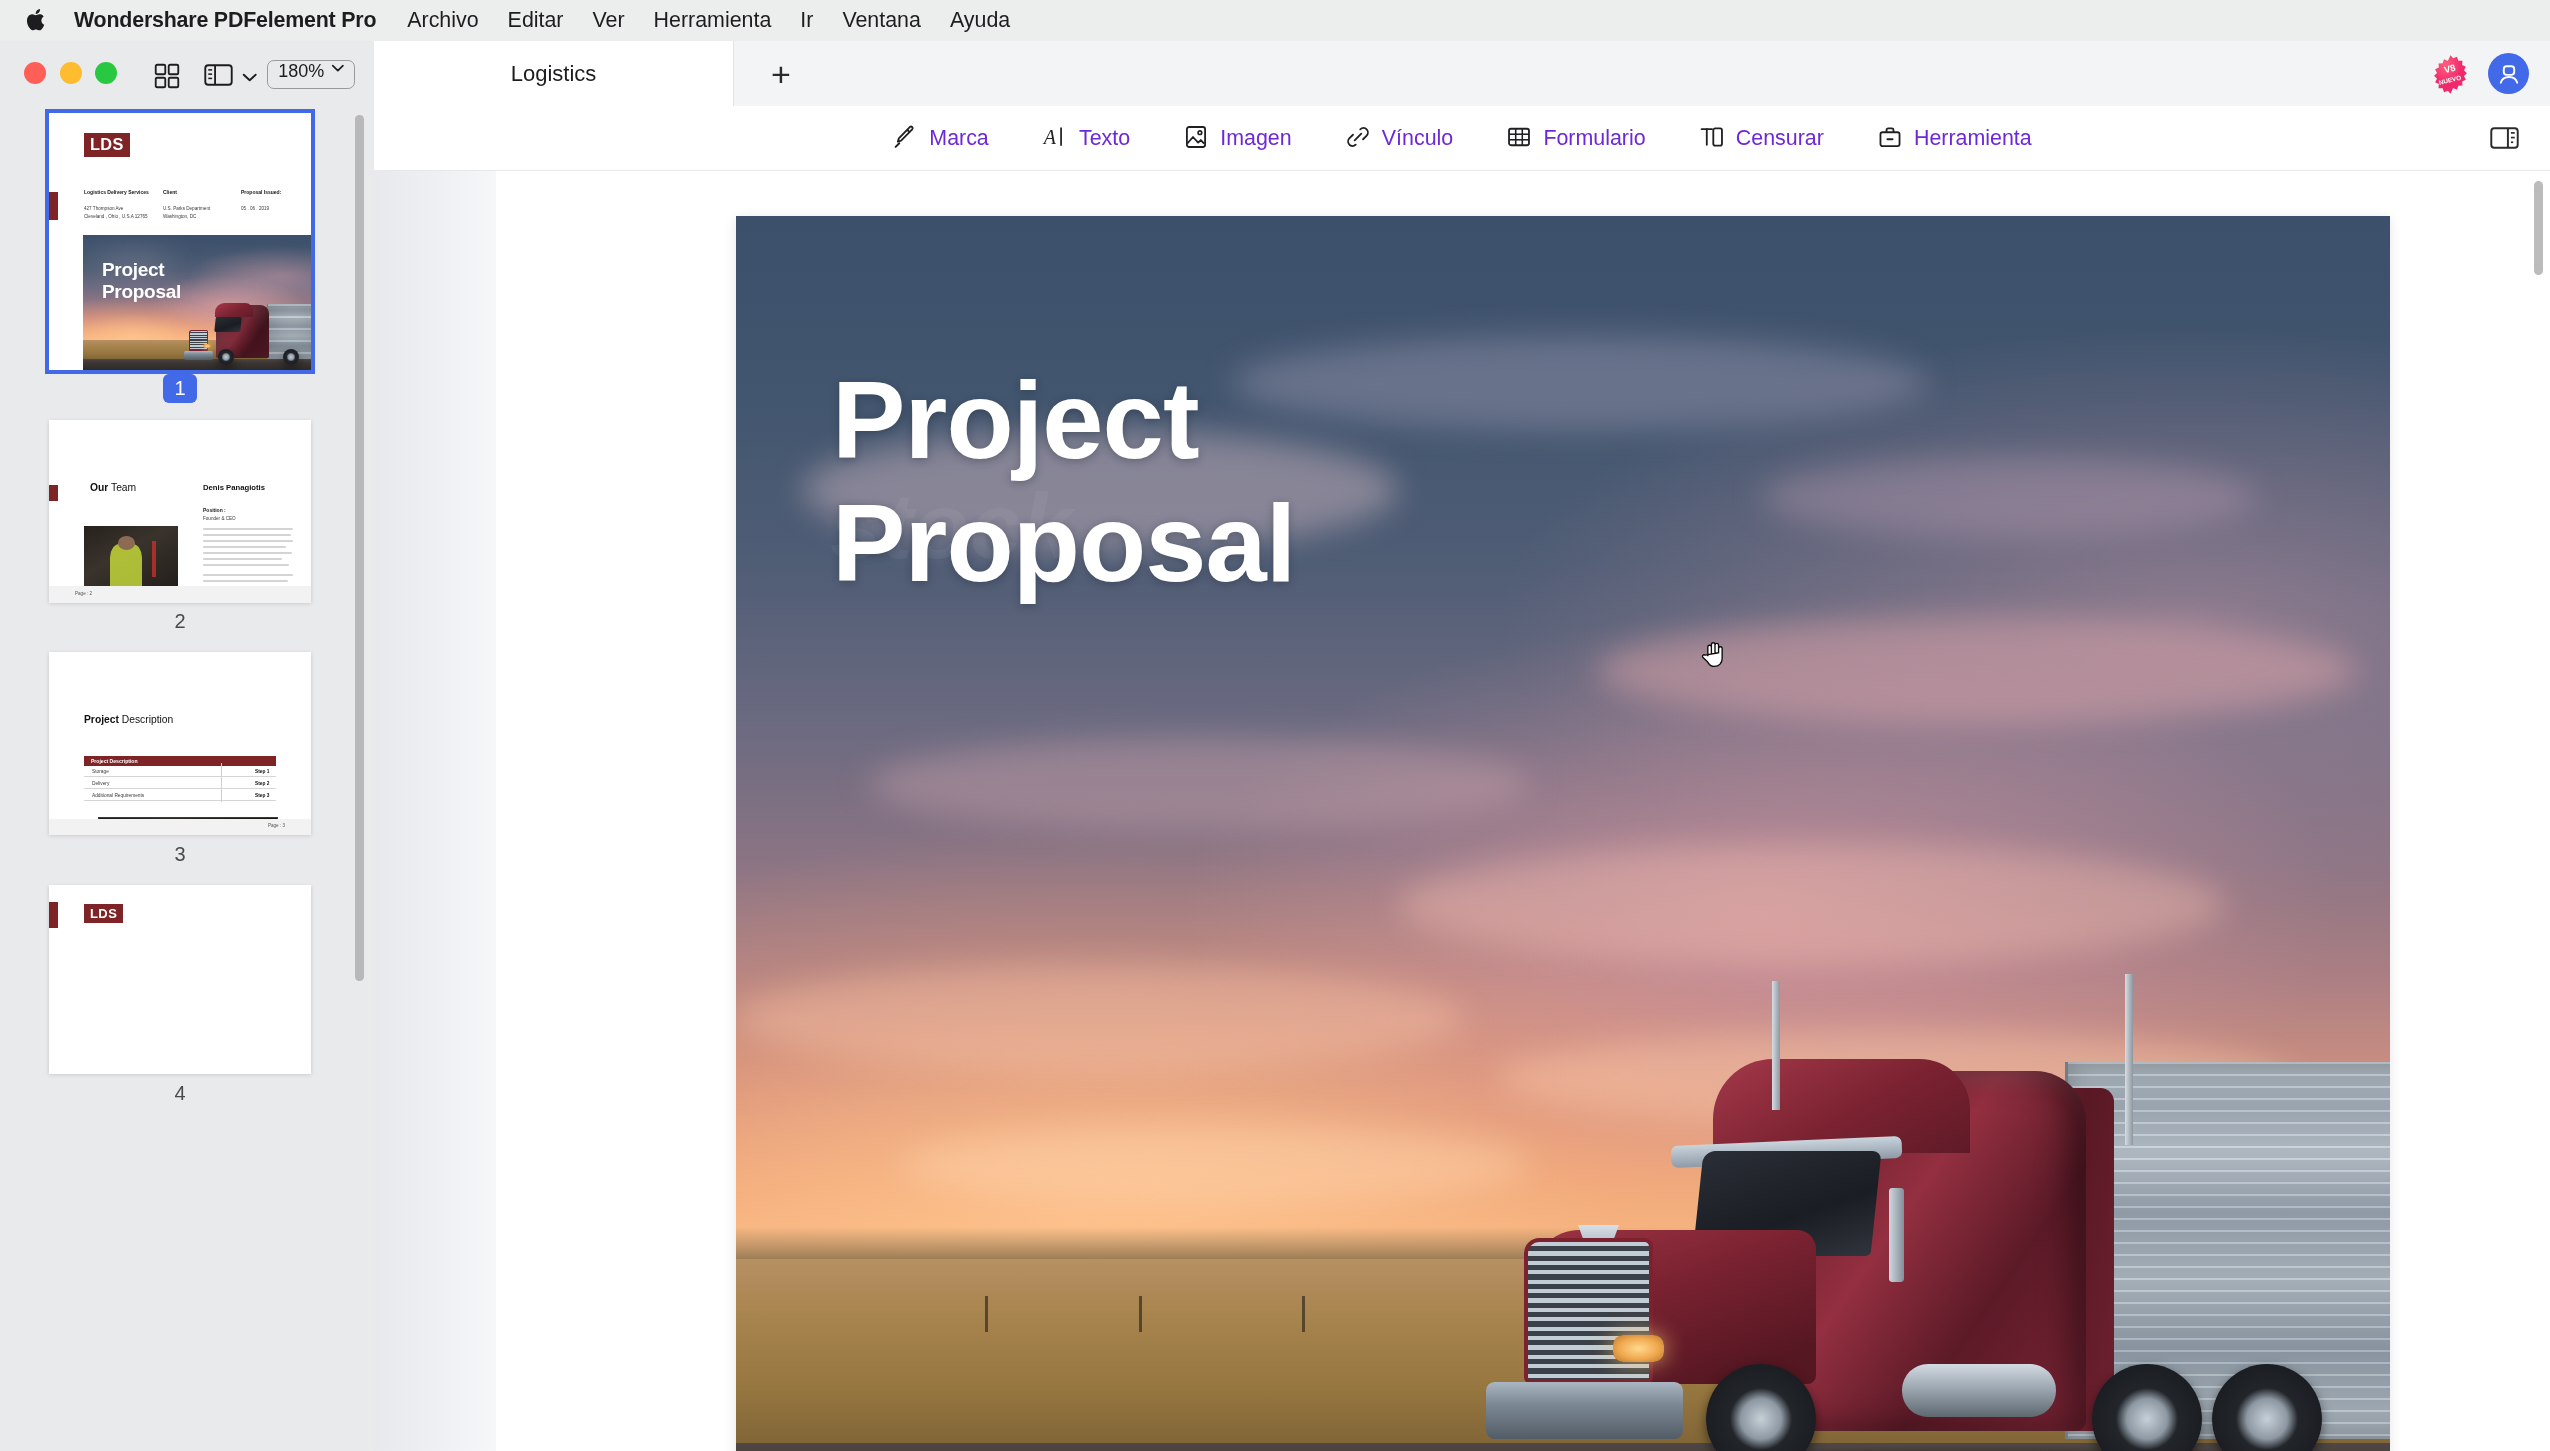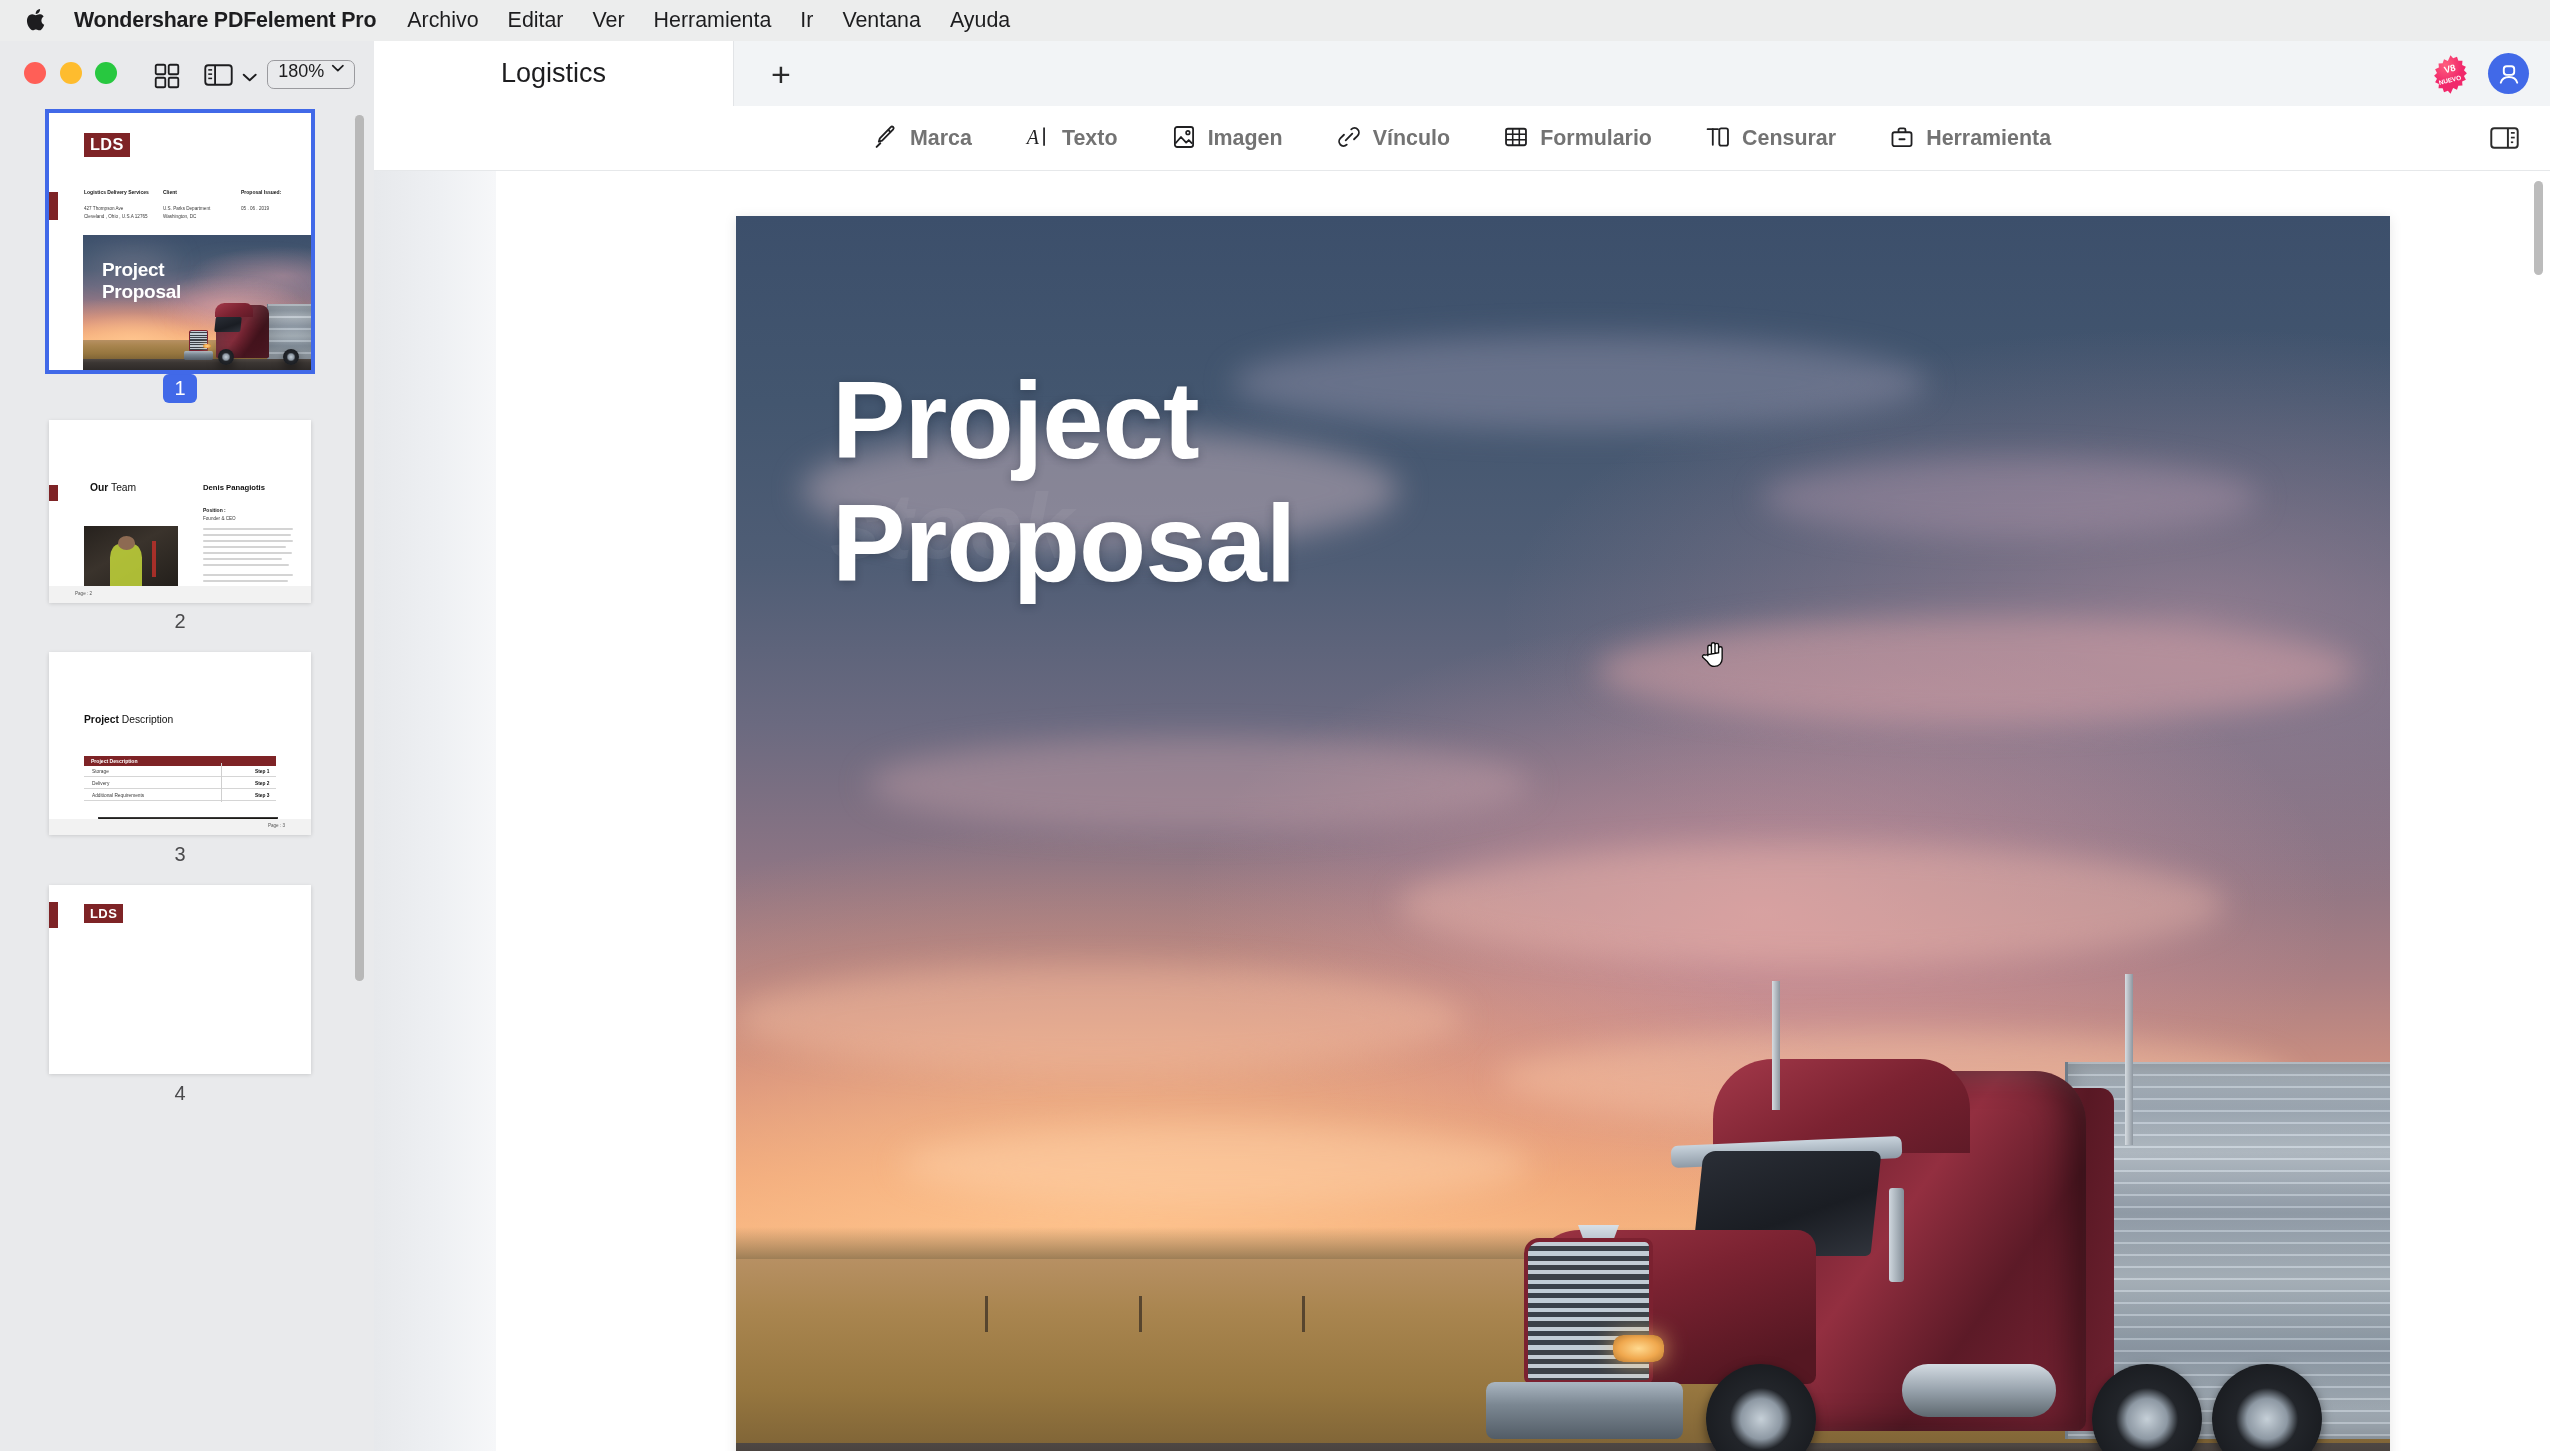--- a/index.html
+++ b/index.html
@@ -56,21 +56,21 @@
   
   .tabstrip {
     position: absolute; top: 41px; left: 374px; width: 2176px; height: 65px;
     background: #f2f4f6;
     display: flex; align-items: stretch;
     z-index: 31;
   }
   .tab {
     width: 360px; background: #ffffff;
     display: flex; align-items: center; justify-content: center;
-    font-size: 27px; color: #1d1d1f;
+    font-size: 22px; color: #1d1d1f;
     border-right: 0.9px solid #e2e4e7;
   }
   .tab-add {
     width: 94px; display: flex; align-items: center; justify-content: center;
   }
   .plus-g { font-size: 34px; color: #2b2b2b; font-weight: 300; line-height: 1; }
   .tab-spacer { flex: 1; }
   .badge-v8 {
     width: 41px; height: 41px; margin-right: 17px; position: relative; top: 0.9px;
     flex: none;
@@ -88,21 +88,21 @@
     position: absolute; top: 106px; left: 374px; width: 2176px; height: 65px;
     background: #ffffff;
     border-bottom: 0.9px solid #e6e8ea;
     display: flex; align-items: center; justify-content: center;
     z-index: 25;
   }
   .tb-btn {
     display: flex; align-items: center; gap: 11px;
     margin: 0 26.6px; cursor: default;
   }
-  .tb-label { font-size: 21.4px; color: #737373; white-space: nowrap; font-weight: bold; }
+  .tb-label { font-size: 21.4px; color: #6d28d9; white-space: nowrap; }
   .right-panel-btn {
     position: absolute; right: 31px; top: 19px; width: 29px; height: 26px;
   }
 
   
   .sidebar {
     position: absolute; top: 106px; left: 0; width: 374px; height: 1345px;
     background: #e9eaec;
     overflow: hidden;
     z-index: 20;

